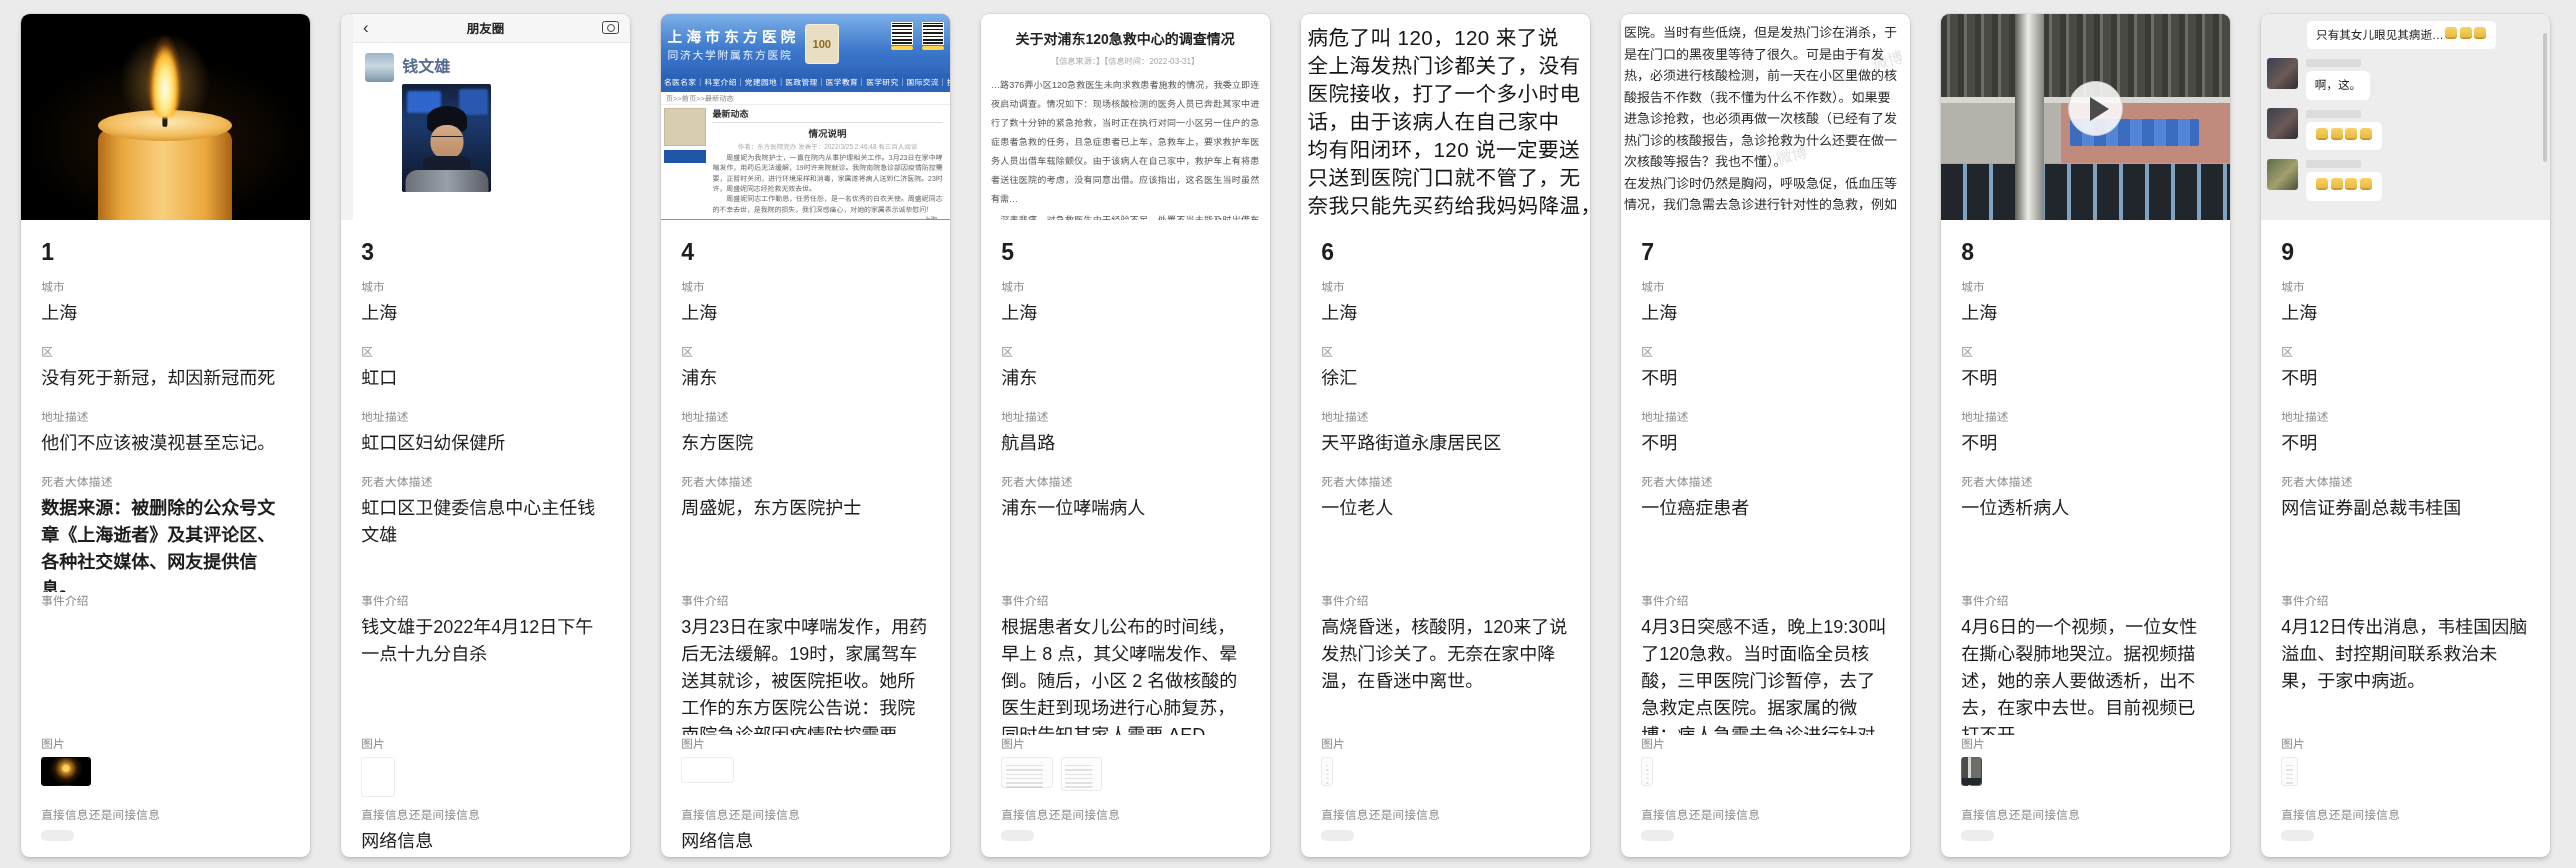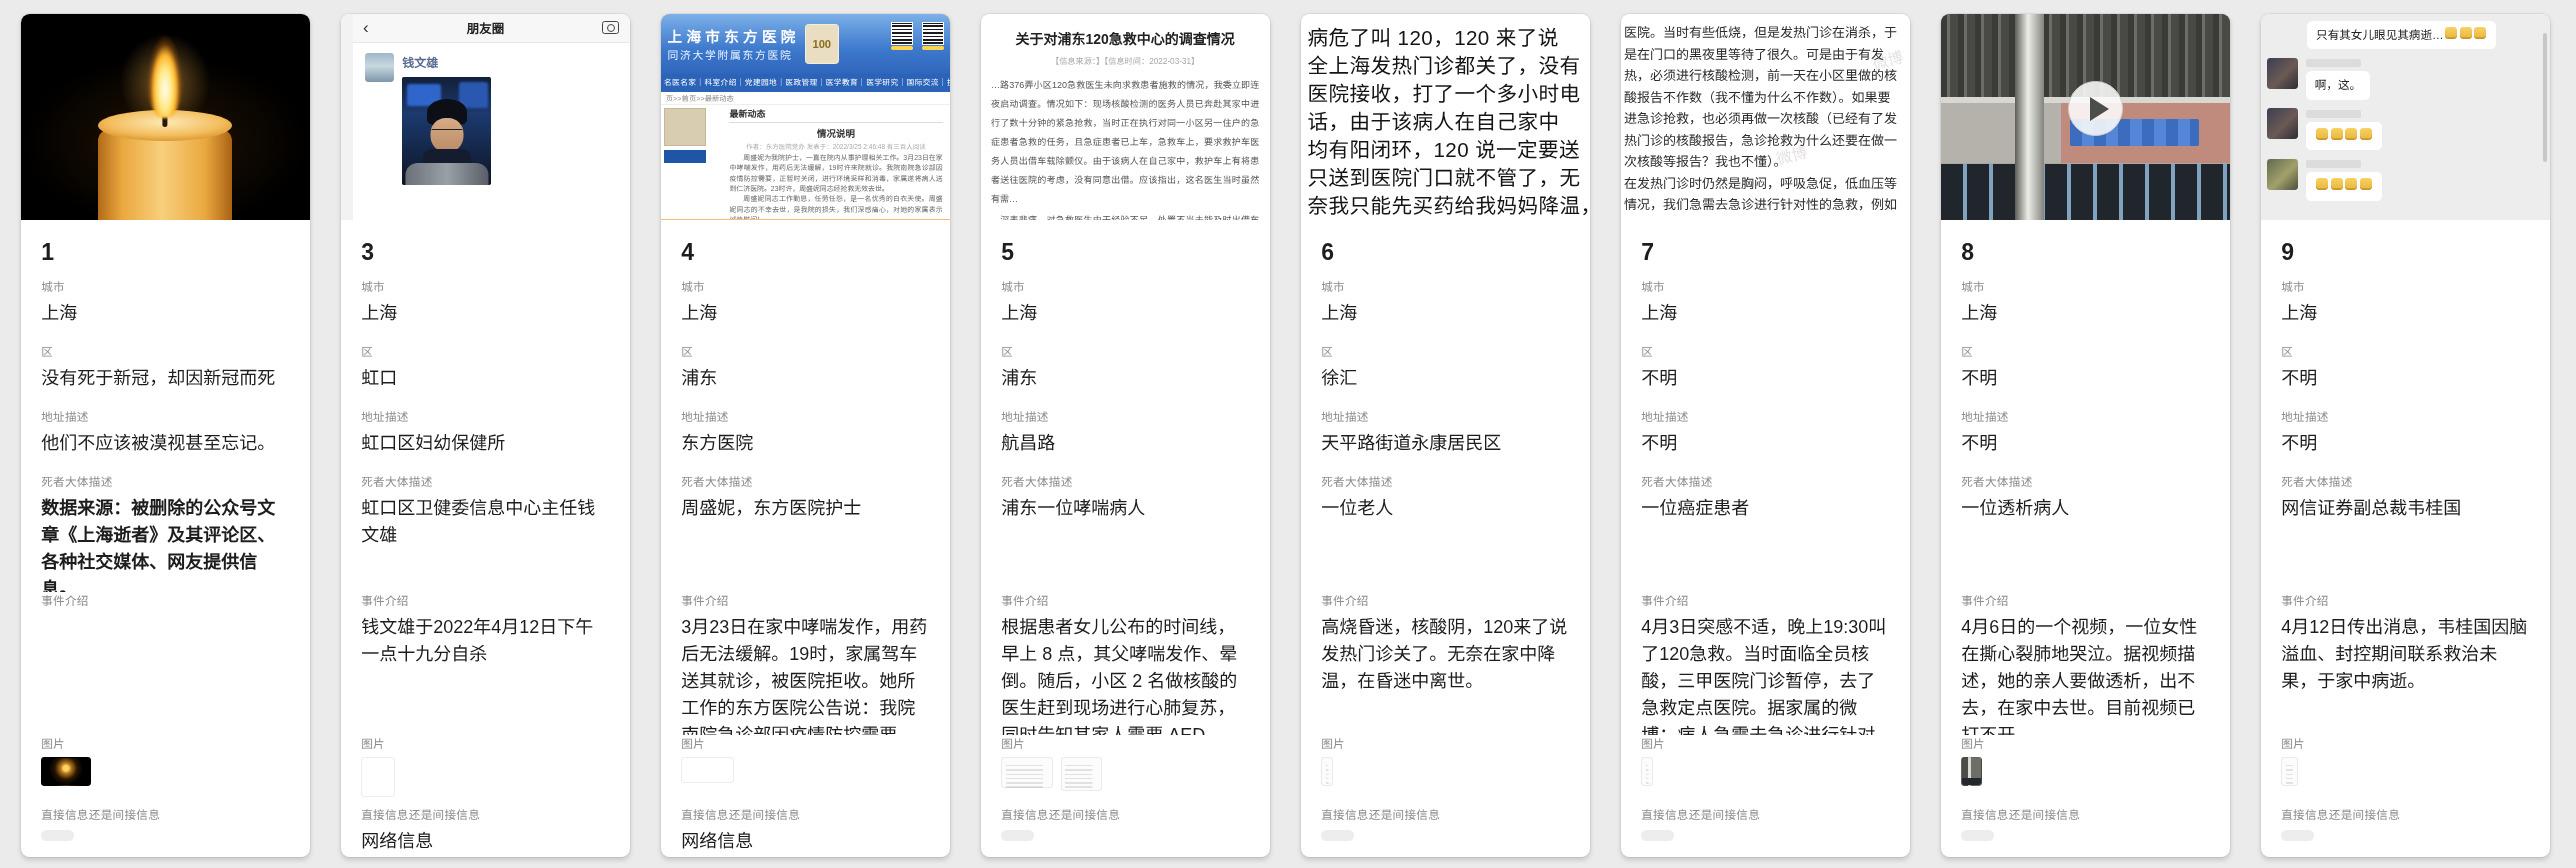--- a/index.html
+++ b/index.html
@@ -8,21 +8,21 @@
     background: #ebebeb;
     font-family: "Liberation Sans", "DejaVu Sans", sans-serif;
     color: #1d1d1f;
   }
   .gallery { display: flex; gap: 31px; padding: 13.8px 0 0 20.6px; align-items: flex-start; }
   .card {
     flex: 0 0 auto; width: 289px; height: 843px;
     background: #fff; border-radius: 8.6px; overflow: hidden;
     box-shadow: 0 0 0 0.9px rgba(0,0,0,.05), 0 2.6px 5.2px rgba(0,0,0,.16);
   }
-  .hero { height: 206px; overflow: hidden; position: relative; background: #fdba74; }
+  .hero { height: 206px; overflow: hidden; position: relative; background: #f97316; }
   .cbody { padding: 13.8px 20.6px 0; }
   .num { font-size: 23px; font-weight: 700; margin: 5.2px 0 12px; height: 27.5px; }
   .lab { font-size: 11.6px; color: #8c8c90; letter-spacing: 0.3px; margin-bottom: 6px; }
   .val { font-size: 18px; line-height: 27px; color: #1d1d1f; }
   .f-s { height: 65px; overflow: hidden; }
   .f-deceased { height: 119px; overflow: hidden; }
   .f-event { height: 143px; overflow: hidden; }
   .f-img { height: 71px; overflow: hidden; }
   .bold { font-weight: 700; }
   .link { font-weight: 700; text-decoration: underline; color: #1d1d1f; cursor: pointer; }
@@ -52,21 +52,21 @@
     display:flex; align-items:center; justify-content:space-between; padding:0 10.3px; }
   .m-back { font-size:17px; color:#333; }
   .m-title { font-size:12.5px; font-weight:700; color:#222; }
   .m-cam { width:17px; height:13px; border:1.4px solid #444; border-radius:2.6px; position:relative; }
   .m-cam:after { content:""; position:absolute; left:50%; top:50%; transform:translate(-50%,-50%);
     width:6px; height:6px; border:1.3px solid #444; border-radius:50%; }
   .m-post { display:flex; padding: 10.3px 8.6px 0 12px; }
   .m-avatar { width:29px; height:29px; border-radius:3.4px; flex:0 0 auto;
     background: linear-gradient(180deg,#9db6c8 0%,#c9d8e0 45%,#7d96a8 100%); }
   .m-right { margin-left:8.6px; }
-  .m-name { color:#576b95; font-size:12px; font-weight:600; margin-bottom:2.6px; }
+  .m-name { color:#576b95; font-size:16px; font-weight:600; margin-bottom:2.6px; }
   .m-text { font-size:11.6px; line-height:17px; color:#1a1a1a; width:217px; }
   .m-photo { margin-top:6.9px; width:89px; height:108px; position:relative; overflow:hidden; border-radius:1.7px;
     background: linear-gradient(180deg,#101d35 0%,#1b3course 0%); background: linear-gradient(180deg,#12203a 0%,#1c3a6e 34%,#0d1526 100%); }
   .m-screen1 { position:absolute; left:5.2px; top:6.9px; width:34px; height:22.4px; border-radius:2.6px;
     background:#2f66cc; filter:blur(1.3px); }
   .m-screen2 { position:absolute; right:3.4px; top:5.2px; width:29px; height:26px; border-radius:2.6px;
     background:#2a58b0; filter:blur(1.3px); }
   .m-beanie { position:absolute; left:50%; transform:translateX(-50%); top:22.4px; width:40px; height:26px;
     border-radius:50% 50% 20% 20%; background:#0c0f16; }
   .m-face { position:absolute; left:50%; transform:translateX(-50%); top:41px; width:33px; height:34px;
@@ -90,21 +90,21 @@
   .h-qrs { position:absolute; right:5.2px; top:8.6px; display:flex; gap:8.6px; }
   .h-qr { width:22.4px; height:22.4px; background:
       repeating-linear-gradient(0deg,#1b1b1b 0 1.7px,#fff 1.7px 3.4px),
       repeating-linear-gradient(90deg,#1b1b1b 0 1.7px,rgba(255,255,255,.6) 1.7px 3.4px);
     border:1.7px solid #fff; }
   .h-qrlab { height:3.4px; background:#ffd34d; margin-top:1.7px; border-radius:1.7px; }
   .h-nav { height: 18px; background:#2b63b8; color:#fff; font-size:7.7px; line-height:18px;
     white-space:nowrap; overflow:hidden; padding:0 3.4px; letter-spacing:0.4px; }
   .h-crumb { height: 13px; font-size:7.3px; color:#888; line-height:13px; padding:0 5.2px; background:#fff;
     border-bottom:0.9px solid #eee; white-space:nowrap; overflow:hidden; }
-  .h-content { display:flex; background:#fff; height:114px;gap:17px; }
+  .h-content { display:flex; background:#fff; height:114px; }
   .h-side { width:45px; flex:0 0 auto; padding:3.4px 0 0 3.4px; }
   .h-side .b1 { height:38px; background:#d8cdb0; border:0.9px solid #c5b896; }
   .h-side .b2 { height:13.8px; background:#1f55a6; margin-top:3.4px; }
   .h-main { flex:1; padding:2.6px 6.9px 0 6.9px; overflow:hidden; }
   .h-sec { font-size:9px; font-weight:700; color:#333; border-bottom:0.9px solid #ddd; padding-bottom:1.7px; }
   .h-title { text-align:center; font-size:9.5px; color:#333; margin-top:3.4px; font-weight:600; }
   .h-meta { text-align:center; font-size:6.5px; color:#aaa; margin:0.9px 0 1.7px; }
   .h-body { font-size:6.9px; color:#666; line-height:10.3px; text-align:justify; }
   .h-body p { text-indent:13.8px; }
   .h-sign { font-size:6.9px; color:#666; text-align:right; padding-right:5.2px; line-height:9.5px; }

